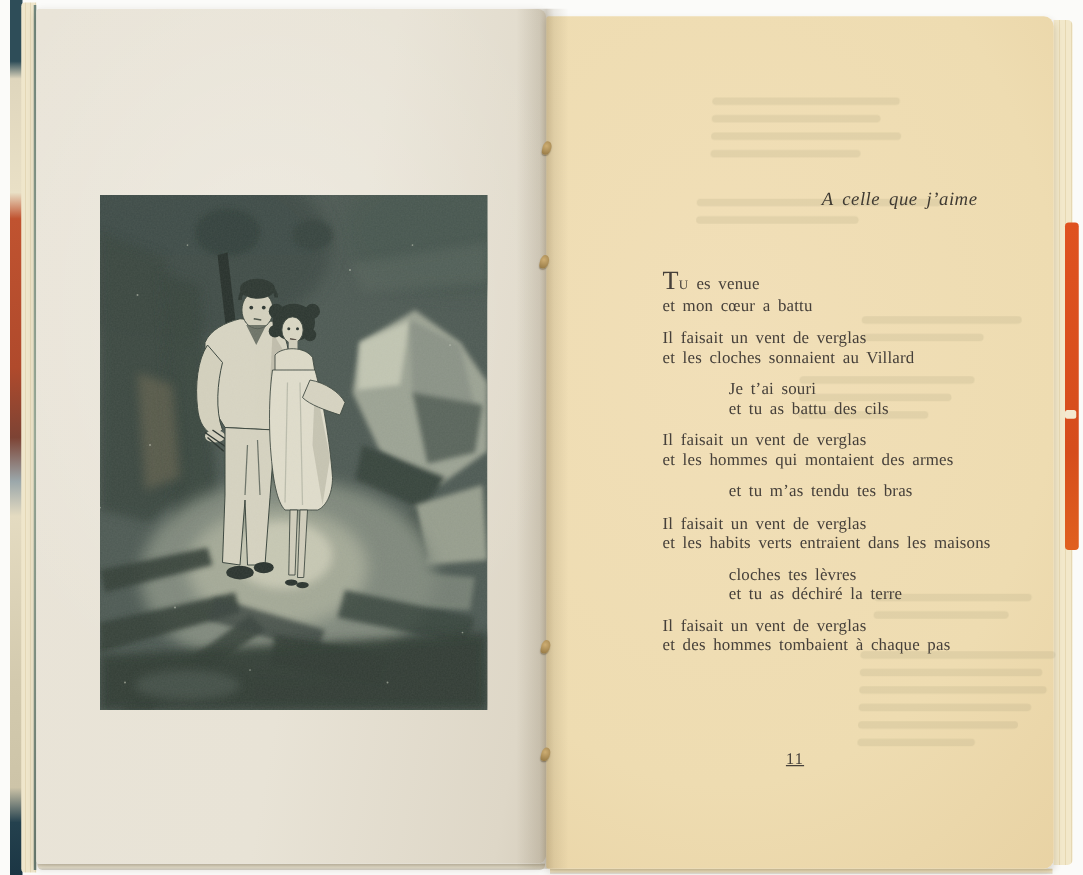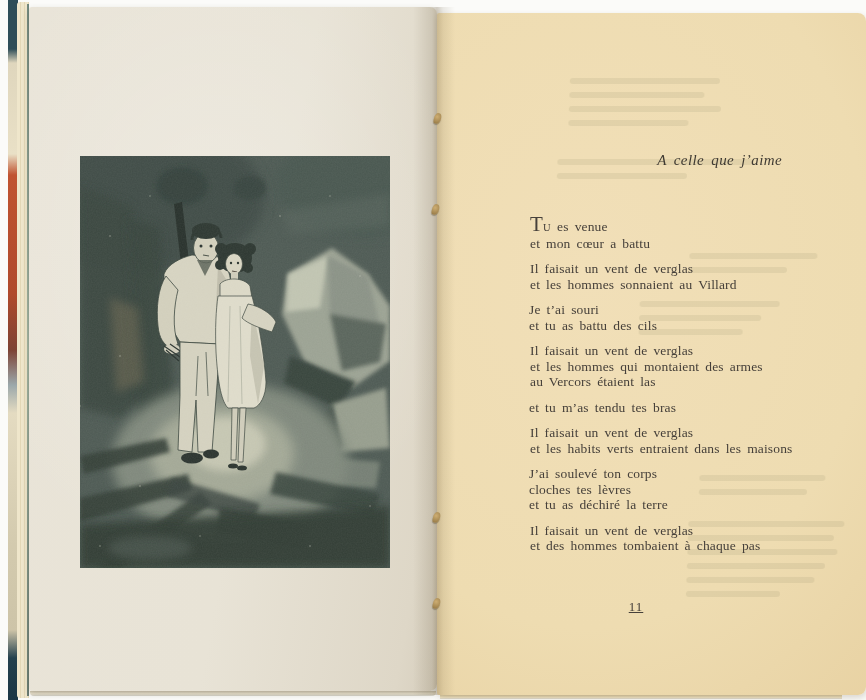--- a/index.html
+++ b/index.html
@@ -36,21 +36,21 @@
       linear-gradient(100deg,var(--c-paper_left) 0%,#e8e3d6 55%,#ded7c7 92%,#d6cebd 100%);
     border-radius:3px 7px 7px 3px;
     box-shadow:0 3px 7px rgba(70,60,35,.22);}
   .left-page-bottom-edge{position:absolute;left:30px;top:691px;width:406px;height:5px;z-index:1;
     background:linear-gradient(180deg,#cfc7b3,#ece5d1 55%,rgba(90,80,55,.25));
     border-radius:0 0 4px 4px;}
   .right-page{position:absolute;left:437px;top:13px;width:406px;height:682px;z-index:2;
     background:
       radial-gradient(120% 95% at 35% 38%,#f1dfb8 0%,var(--c-paper_right) 55%,#e8d2a3 86%,#e2c996 100%);
     border-radius:2px 8px 8px 2px;
-    box-shadow:1px 3px 6px rgba(70,55,25,.18);padding-left:23px;}
+    box-shadow:1px 3px 6px rgba(70,55,25,.18);}
   .right-page-bottom-edge{position:absolute;left:440px;top:695px;width:402px;height:4px;z-index:1;
     background:linear-gradient(180deg,#d8c9a2,#efe3c2 60%,rgba(90,75,40,.2));}
 
   .gutter-shadow{position:absolute;left:413px;top:7px;width:42px;height:688px;z-index:3;
     pointer-events:none;
     background:linear-gradient(90deg,rgba(80,65,35,0) 0%,rgba(80,65,35,.14) 45%,
       rgba(95,75,40,.25) 57%,rgba(80,65,35,.10) 72%,rgba(80,65,35,0) 100%);}
   .stitch{position:absolute;width:7px;height:11px;z-index:4;
     background:radial-gradient(circle at 40% 35%,#cdad72,#8f7340);
     border-radius:55% 45% 60% 30%;transform:rotate(12deg);
@@ -64,21 +64,21 @@
   .illus{position:absolute;left:51px;top:149px;width:310px;height:412px;}
 
   
   .text-col{position:absolute;left:49px;top:139px;width:300px;color:var(--c-ink);}
   .dedication{font-style:italic;font-size:15px;letter-spacing:.4px;word-spacing:3px;
     text-align:right;margin:0 4px 45px 0;color:#3f3a32;}
   .poem{font-size:13.5px;line-height:15.5px;word-spacing:2.5px;letter-spacing:.15px;}
   .stanza{margin:0 0 10px 0;}
   .line{white-space:nowrap;margin-left:44px;}
   .ind-a{}
-  .s-in .line{margin-left:43px;}
+  .s-in .line{margin-left:97px;}
   .dc{font-size:21px;line-height:1;}
   .scap{font-size:10.5px;letter-spacing:.5px;}
   .page-number{position:absolute;left:49px;top:586px;width:300px;text-align:center;
     font-size:13px;letter-spacing:1px;color:var(--c-ink);text-decoration:underline;}
 
   
   .ghost{position:absolute;opacity:.8;transform:skewX(-2deg);filter:blur(.6px);}
   .gl{display:block;height:6px;margin-bottom:8px;border-radius:3px;
     background:rgba(139,133,98,.18);}
 </style>
@@ -248,40 +248,38 @@
     <div class="text-col">
       <div class="dedication">A celle que j’aime</div>
 
       <div class="poem">
         <div class="stanza">
           <div class="line"><span class="dc">T</span><span class="scap">U</span> es venue</div>
           <div class="line ind-a">et mon cœur a battu</div>
         </div>
         <div class="stanza">
           <div class="line">Il faisait un vent de verglas</div>
-          <div class="line">et les hommes sonnaient au Villard</div>
+          <div class="line">et les cloches sonnaient au Villard</div>
         </div>
         <div class="stanza s-in">
           <div class="line">Je t’ai souri</div>
           <div class="line">et tu as battu des cils</div>
         </div>
         <div class="stanza">
           <div class="line">Il faisait un vent de verglas</div>
           <div class="line">et les hommes qui montaient des armes</div>
-          <div class="line">au Vercors étaient las</div>
         </div>
         <div class="stanza s-in">
           <div class="line">et tu m’as tendu tes bras</div>
         </div>
         <div class="stanza">
           <div class="line">Il faisait un vent de verglas</div>
           <div class="line">et les habits verts entraient dans les maisons</div>
         </div>
         <div class="stanza s-in">
-          <div class="line">J’ai soulevé ton corps</div>
           <div class="line">cloches tes lèvres</div>
           <div class="line">et tu as déchiré la terre</div>
         </div>
         <div class="stanza">
           <div class="line">Il faisait un vent de verglas</div>
           <div class="line">et des hommes tombaient à chaque pas</div>
         </div>
       </div>
     </div>
 

